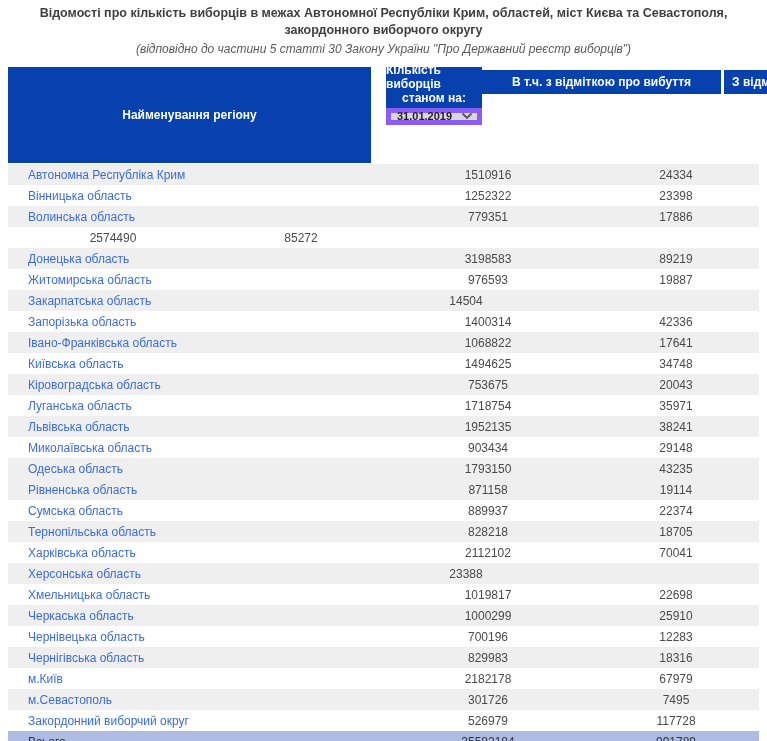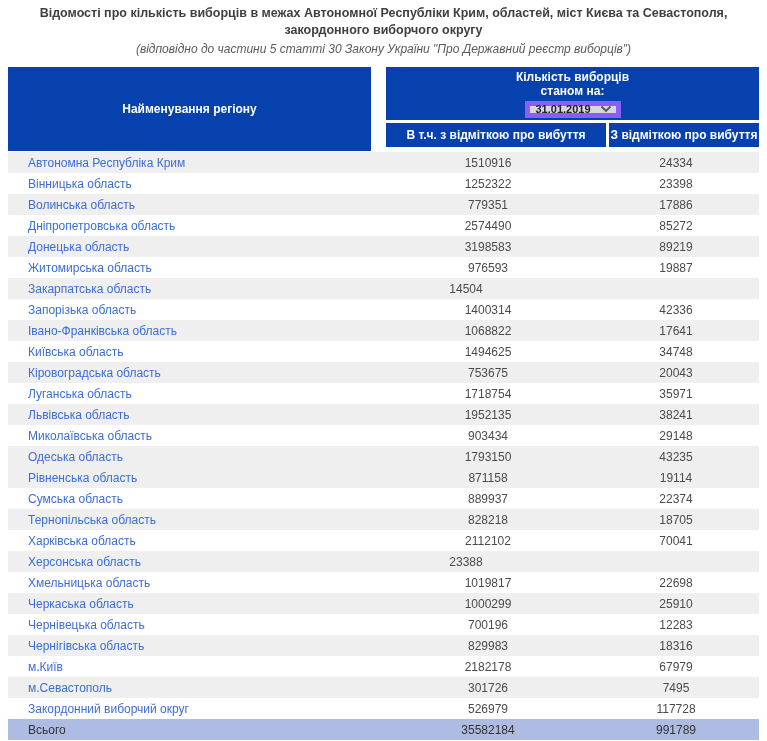--- a/index.html
+++ b/index.html
@@ -29,23 +29,23 @@
 
   
   .thead { display: flex; }
   .th-region {
     width: 375px;
     background: #0641ae;
     color: #fff;
     font-weight: bold;
     font-size: 12px;
     display: flex; align-items: center; justify-content: center;
-    height: 84px;
-  }
-  .th-right { width: 373px; margin-left: 15px; display: flex; flex-direction: column; }
+    height: 96px;
+  }
+  .th-right { width: 373px; margin-left: 15px; display: flex; flex-direction: row; }
   .th-count {
     background: #0641ae;
     color: #fff;
     height: 53px;
     display: flex; flex-direction: column; align-items: center; justify-content: center;
     font-weight: bold; font-size: 12px; line-height: 14px;
   }
   .date-select {
     margin-top: 3px;
     width: 96px; height: 17px;
@@ -123,21 +123,20 @@
         <div class="cell name">Вінницька область</div>
         <div class="cell num1">1252322</div>
         <div class="cell num2">23398</div>
       </div>
       <div class="trow odd">
         <div class="cell name">Волинська область</div>
         <div class="cell num1">779351</div>
         <div class="cell num2">17886</div>
       </div>
       <div class="trow even">
-        <div class="cell name">Дніпропетровська область</div>
         <div class="cell num1">2574490</div>
         <div class="cell num2">85272</div>
       </div>
       <div class="trow odd">
         <div class="cell name">Донецька область</div>
         <div class="cell num1">3198583</div>
         <div class="cell num2">89219</div>
       </div>
       <div class="trow even">
         <div class="cell name">Житомирська область</div>

